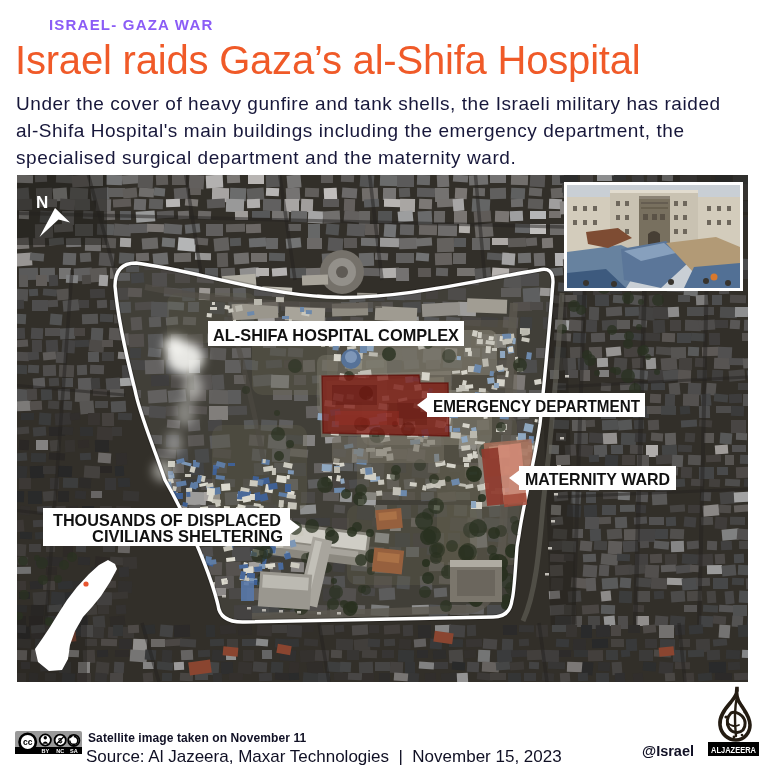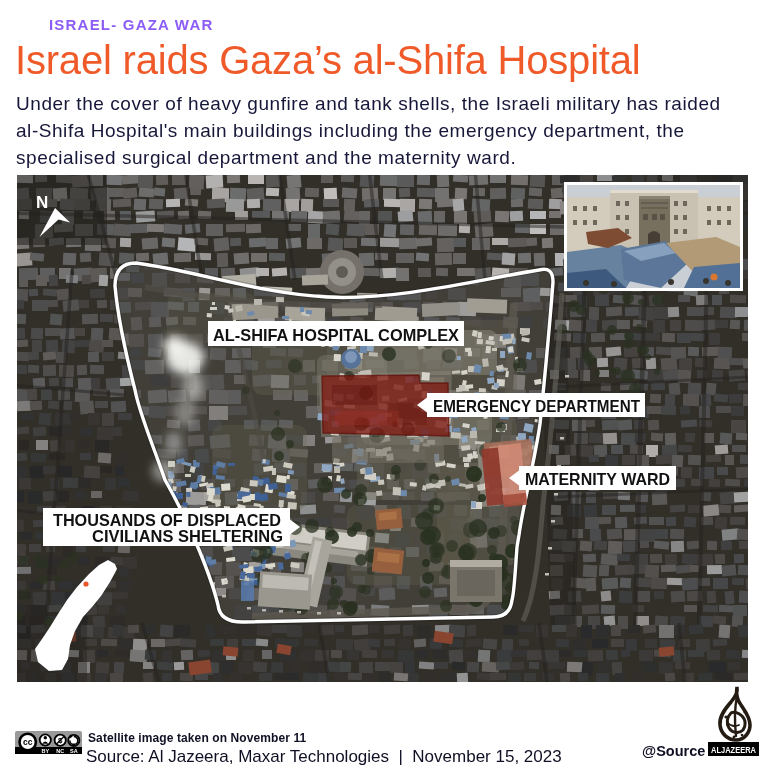--- a/index.html
+++ b/index.html
@@ -2379,21 +2379,21 @@
 <line x1="41.5" y1="13" x2="49" y2="5.5" stroke="#000" stroke-width="1.3"></line>
 <path d="M58.8,5.4 A4,4 0 1 1 54.8,9.4" fill="none" stroke="#000" stroke-width="1.6"></path>
 <polygon points="54.8,3.6 54.8,7.6 57.8,5.6" fill="#000"></polygon>
 <text x="30.3" y="22.3" font-family="Liberation Sans, sans-serif" font-size="5.5" font-weight="bold" text-anchor="middle" fill="#fff">BY</text>
 <text x="45.2" y="22.3" font-family="Liberation Sans, sans-serif" font-size="5.5" font-weight="bold" text-anchor="middle" fill="#fff">NC</text>
 <text x="58.8" y="22.3" font-family="Liberation Sans, sans-serif" font-size="5.5" font-weight="bold" text-anchor="middle" fill="#fff">SA</text>
 </svg>
 
 <div class="foot1">Satellite image taken on November 11</div>
 <div class="foot2">Source: Al Jazeera, Maxar Technologies&nbsp; |&nbsp; November 15, 2023</div>
-<div class="ajlabs">@Source</div>
+<div class="ajlabs">@Israel</div>
 
 <svg style="position:absolute; left:706px; top:684px;" width="58" height="76" viewBox="0 0 58 76">
 <g fill="none" stroke="#241c12" stroke-linecap="round">
 <path d="M31,3 C32,9 29,13 25,18 C18,26 13,33 14,41 C15,50 22,56 30,56 C38,56 44,49 44,41 C44,33 39,27 35,21 C31,16 30,9 31,3 Z" stroke-width="3.6"></path>
 <path d="M25,29 C21,33 20,39 23,44 C26,49 33,50 37,46 C40,42 40,36 36,32 C33,29 28,27 25,29 Z" stroke-width="3"></path>
 <path d="M31,12 C29,22 28,34 30,52" stroke-width="2.4"></path>
 <path d="M21,38 C24,42 29,43 33,41" stroke-width="1.8"></path>
 </g>
 <g fill="#241c12">
 <circle cx="20" cy="33" r="1.6"></circle>

